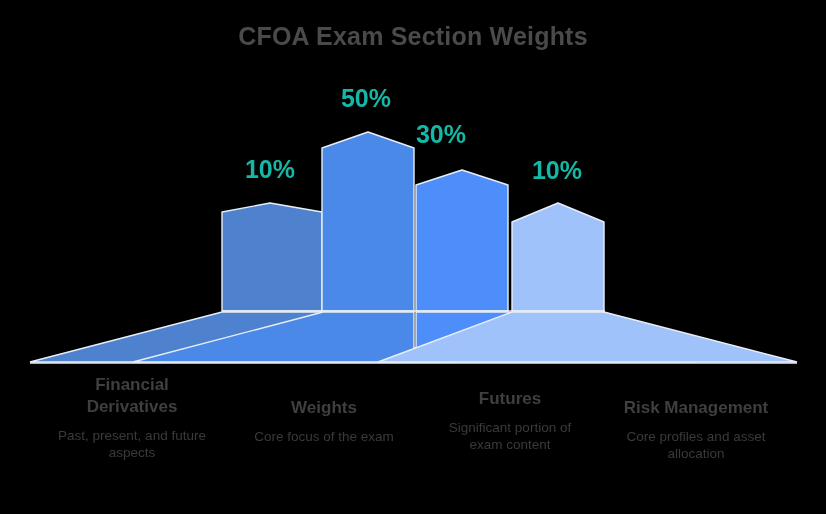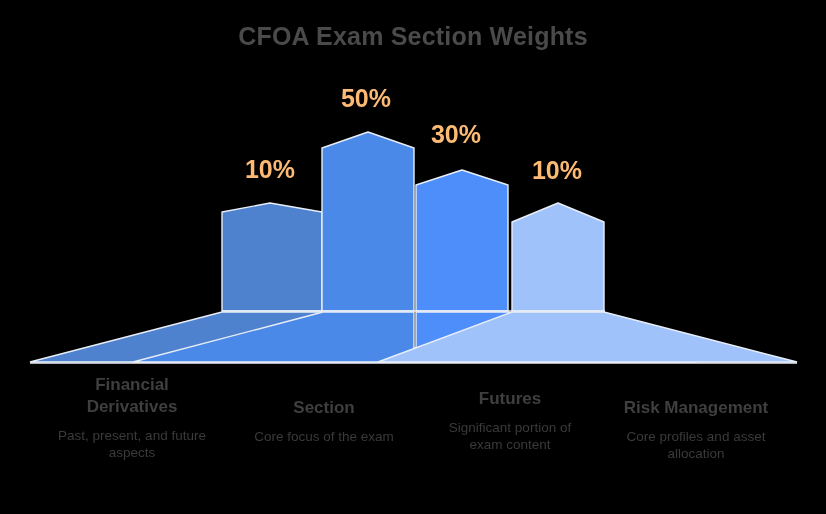--- a/index.html
+++ b/index.html
@@ -36,21 +36,21 @@
     top: 0;
     left: 0;
     width: 826px;
     height: 514px;
     display: block;
   }
   .value-label {
     position: absolute;
     font-size: 25px;
     font-weight: bold;
-    color: #fdba74;
+    color: #14b8a6;
     text-align: center;
     white-space: nowrap;
   }
   .cat-block {
     position: absolute;
     text-align: center;
   }
   .cat-name {
     font-size: 17px;
     font-weight: bold;
@@ -87,37 +87,37 @@
       </g>
     <g id="edges-layer">
         <line x1="30" y1="363" x2="797" y2="363" stroke="#e8eef8" stroke-width="1.6"></line>
         <line x1="222" y1="311" x2="605" y2="311" stroke="#e8eef8" stroke-width="1.3"></line>
       </g>
   </svg>
 
   <div id="value-labels">
       <div class="value-label" style="left: 210px; top: 155px; width: 120px;">10%</div>
       <div class="value-label" style="left: 306px; top: 84px; width: 120px;">50%</div>
-      <div class="value-label" style="left: 396px; top: 120px; width: 120px;">30%</div>
+      <div class="value-label" style="left: 381px; top: 120px; width: 120px;">30%</div>
       <div class="value-label" style="left: 497px; top: 156px; width: 120px;">10%</div>
     </div>
   <div id="category-labels">
       <div class="cat-block" style="left: 32px; top: 374px; width: 200px;">
         <div class="cat-name">
           <div>Financial</div>
           <div>Derivatives</div>
         </div>
         <div class="cat-desc">
           <div>Past, present, and future</div>
           <div>aspects</div>
         </div>
       </div>
       <div class="cat-block" style="left: 224px; top: 397px; width: 200px;">
         <div class="cat-name">
-          <div>Section</div>
+          <div>Weights</div>
         </div>
         <div class="cat-desc">
           <div>Core focus of the exam</div>
         </div>
       </div>
       <div class="cat-block" style="left: 410px; top: 388px; width: 200px; text-align: center;">
         <div class="cat-name">
           <div>Futures</div>
         </div>
         <div class="cat-desc">

